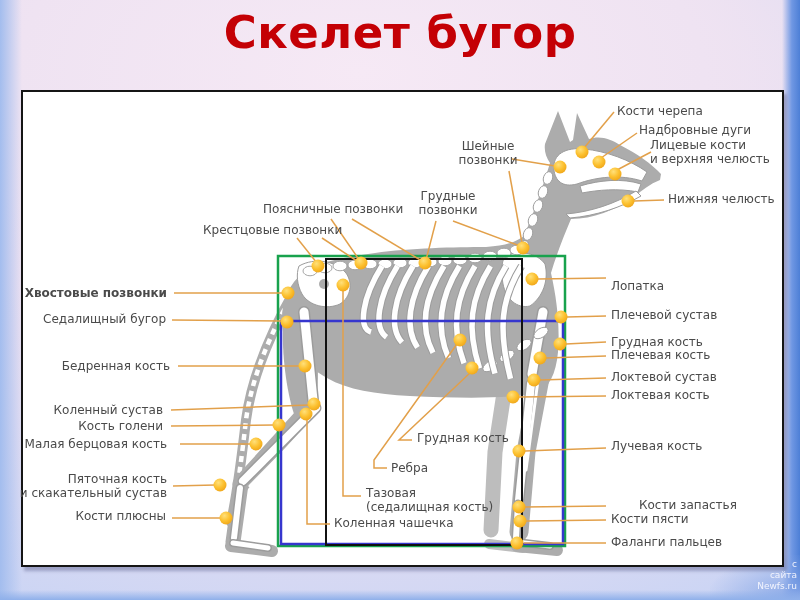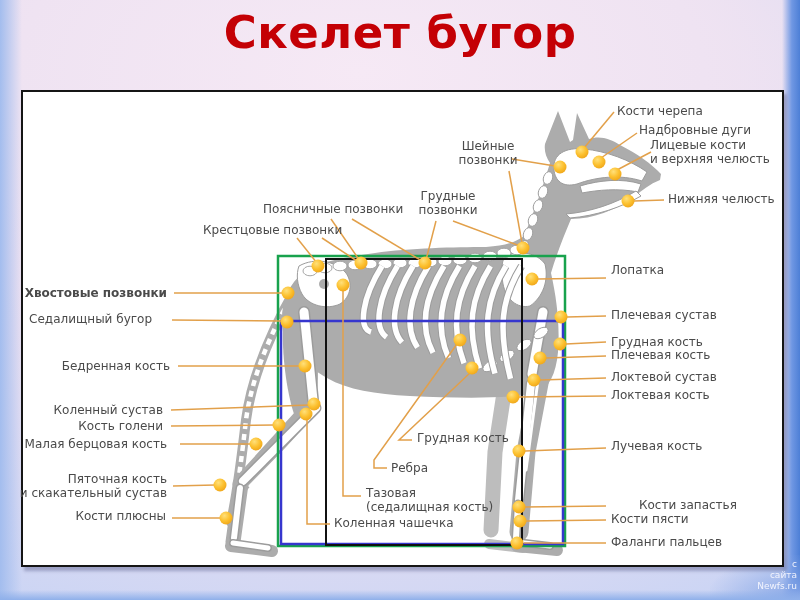--- a/index.html
+++ b/index.html
@@ -239,30 +239,30 @@
 <div class="lbl" style="left:650px;top:139px;">Лицевые кости
 и верхняя челюсть</div>
 <div class="lbl" style="left:668px;top:193px;">Нижняя челюсть</div>
 <div class="lbl c" style="left:452px;top:140px;width:72px;">Шейные
 позвонки</div>
 <div class="lbl c" style="left:412px;top:190px;width:72px;">Грудные
 позвонки</div>
 <div class="lbl" style="left:263px;top:203px;">Поясничные позвонки</div>
 <div class="lbl" style="left:203px;top:224px;">Крестцовые позвонки</div>
 <div class="lbl r" style="right:633px;top:287px;font-weight:bold;">Хвостовые позвонки</div>
-<div class="lbl r" style="right:648px;top:313px;text-align:right;">Седалищный бугор</div>
+<div class="lbl r" style="right:634px;top:313px;text-align:right;">Седалищный бугор</div>
 <div class="lbl r" style="right:630px;top:360px;">Бедренная кость</div>
 <div class="lbl r" style="right:637px;top:404px;">Коленный сустав</div>
 <div class="lbl r" style="right:637px;top:420px;">Кость голени</div>
 <div class="lbl r" style="right:633px;top:438px;">Малая берцовая кость</div>
 <div class="lbl r" style="right:633px;top:473px;">Пяточная кость
 и скакательный сустав</div>
 <div class="lbl r" style="right:634px;top:510px;">Кости плюсны</div>
-<div class="lbl" style="left:611px;top:264px;">Лопатка</div>
-<div class="lbl" style="left:611px;top:309px;">Плечевая сустав</div>
+<div class="lbl" style="left:611px;top:280px;">Лопатка</div>
+<div class="lbl" style="left:611px;top:309px;">Плечевой сустав</div>
 <div class="lbl" style="left:611px;top:336px;">Грудная кость</div>
 <div class="lbl" style="left:611px;top:349px;">Плечевая кость</div>
 <div class="lbl" style="left:611px;top:371px;">Локтевой сустав</div>
 <div class="lbl" style="left:611px;top:389px;">Локтевая кость</div>
 <div class="lbl" style="left:611px;top:440px;">Лучевая кость</div>
 <div class="lbl" style="left:611px;top:499px;margin-left:28px;">Кости запастья</div>
 <div class="lbl" style="left:611px;top:513px;text-align:center;">Кости пясти</div>
 <div class="lbl" style="left:611px;top:536px;">Фаланги пальцев</div>
 <div class="lbl" style="left:417px;top:432px;">Грудная кость</div>
 <div class="lbl" style="left:391px;top:462px;">Ребра</div>

